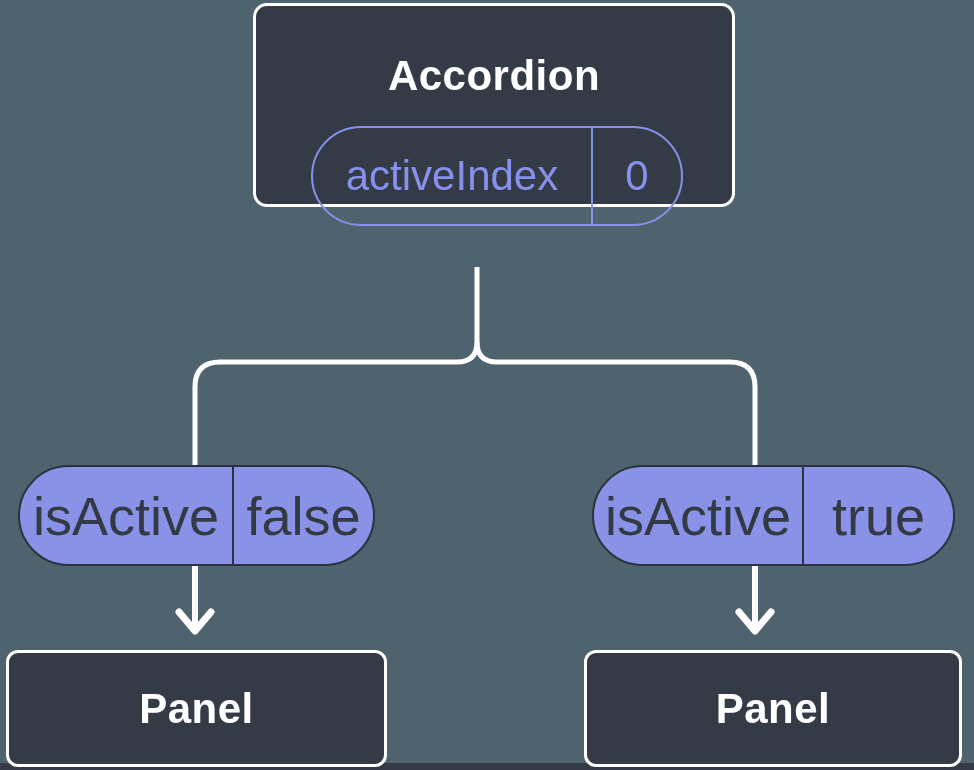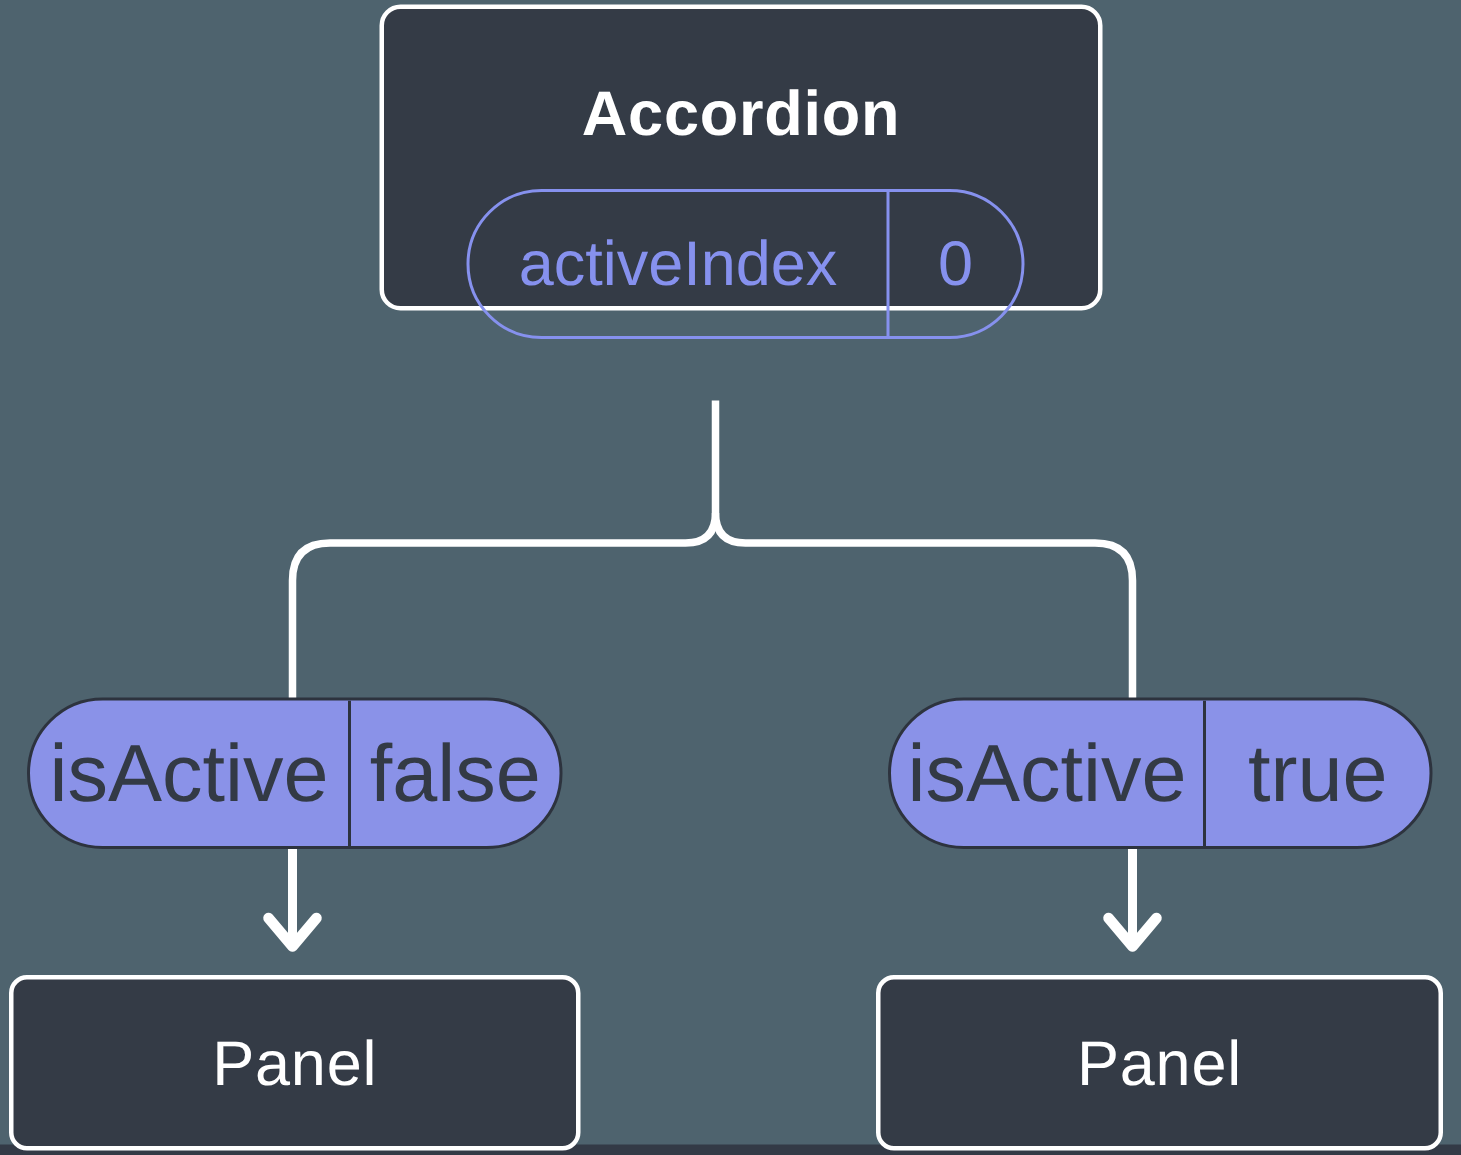--- a/index.html
+++ b/index.html
@@ -74,21 +74,21 @@
     line-height: 1.1;
     letter-spacing: 0.5px;
   }
   .node-panel {
     display: flex;
     align-items: center;
     justify-content: center;
     border-radius: 12px;
     color: var(--node-text);
     font-size: 42px;
-    font-weight: 400;
+    font-weight: 700;
     letter-spacing: 0.5px;
   }
   .node-panel.left  { left: 6px;   top: 650px; width: 381px; height: 117px; }
   .node-panel.right { left: 584px; top: 650px; width: 378px; height: 117px; }
 
   
   .prop-pill {
     position: absolute;
     left: 55px; top: 120px;
     width: 372px; height: 100px;

